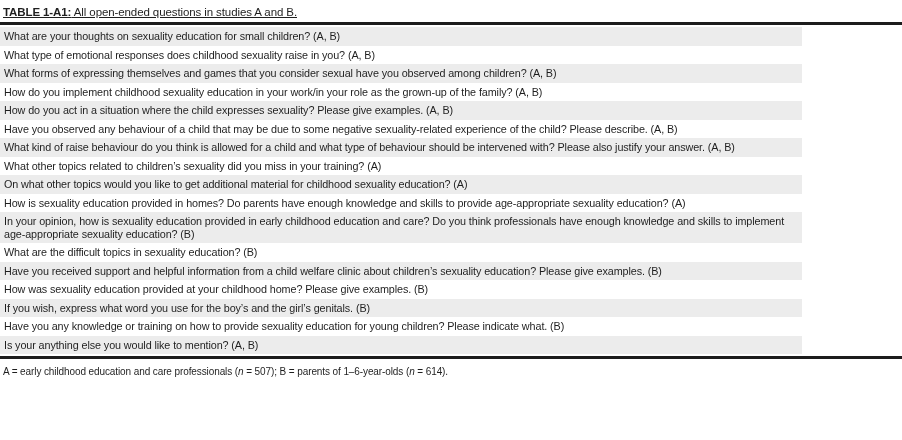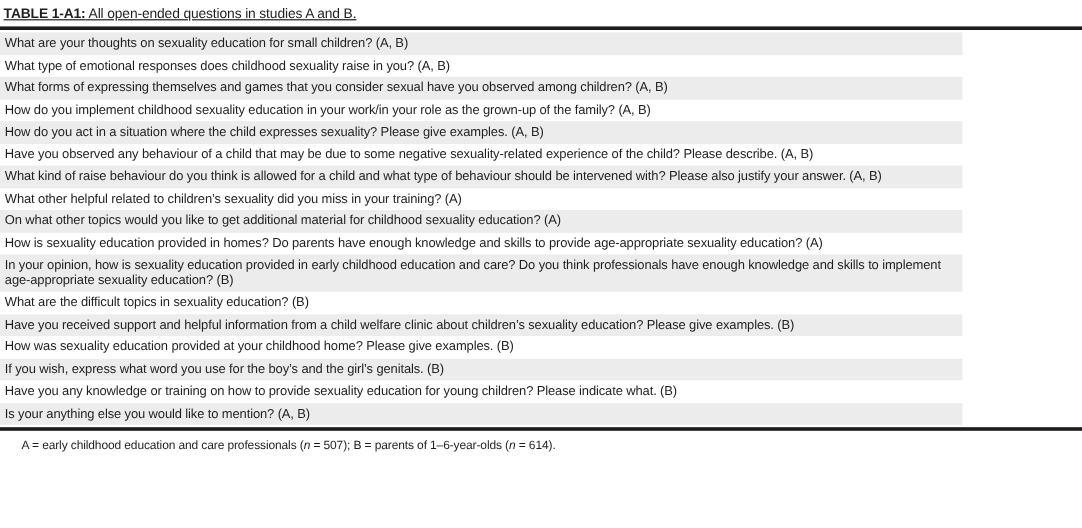--- a/index.html
+++ b/index.html
@@ -40,21 +40,20 @@
     letter-spacing: -0.1px;
   }
   .rows .row:nth-child(odd) { background: #ececec; }
   .rule.bottom { margin-top: 2px; }
   .footnote {
     margin-top: 7px;
     padding-left: 3px;
     font-size: 10px;
     line-height: 12px;
     letter-spacing: -0.1px;
-    margin-left: 15px;
   }
   .footnote i { font-style: italic; }
 </style>
 </head>
 <body>
 
 <div class="doc">
 
   <div class="title">
     <span class="b">TABLE 1-A1:</span><span> All open-ended questions in studies A and B.</span>
@@ -63,21 +62,21 @@
   <div class="rule top"></div>
 
   <div class="rows">
     <div class="row">What are your thoughts on sexuality education for small children? (A, B)</div>
     <div class="row">What type of emotional responses does childhood sexuality raise in you? (A, B)</div>
     <div class="row">What forms of expressing themselves and games that you consider sexual have you observed among children? (A, B)</div>
     <div class="row">How do you implement childhood sexuality education in your work/in your role as the grown-up of the family? (A, B)</div>
     <div class="row">How do you act in a situation where the child expresses sexuality? Please give examples. (A, B)</div>
     <div class="row">Have you observed any behaviour of a child that may be due to some negative sexuality-related experience of the child? Please describe. (A, B)</div>
     <div class="row">What kind of raise behaviour do you think is allowed for a child and what type of behaviour should be intervened with? Please also justify your answer. (A, B)</div>
-    <div class="row">What other helpful related to children’s sexuality did you miss in your training? (A)</div>
+    <div class="row">What other topics related to children’s sexuality did you miss in your training? (A)</div>
     <div class="row">On what other topics would you like to get additional material for childhood sexuality education? (A)</div>
     <div class="row">How is sexuality education provided in homes? Do parents have enough knowledge and skills to provide age-appropriate sexuality education? (A)</div>
     <div class="row">In your opinion, how is sexuality education provided in early childhood education and care? Do you think professionals have enough knowledge and skills to implement age-appropriate sexuality education? (B)</div>
     <div class="row">What are the difficult topics in sexuality education? (B)</div>
     <div class="row">Have you received support and helpful information from a child welfare clinic about children’s sexuality education? Please give examples. (B)</div>
     <div class="row">How was sexuality education provided at your childhood home? Please give examples. (B)</div>
     <div class="row">If you wish, express what word you use for the boy’s and the girl’s genitals. (B)</div>
     <div class="row">Have you any knowledge or training on how to provide sexuality education for young children? Please indicate what. (B)</div>
     <div class="row">Is your anything else you would like to mention? (A, B)</div>
   </div>

